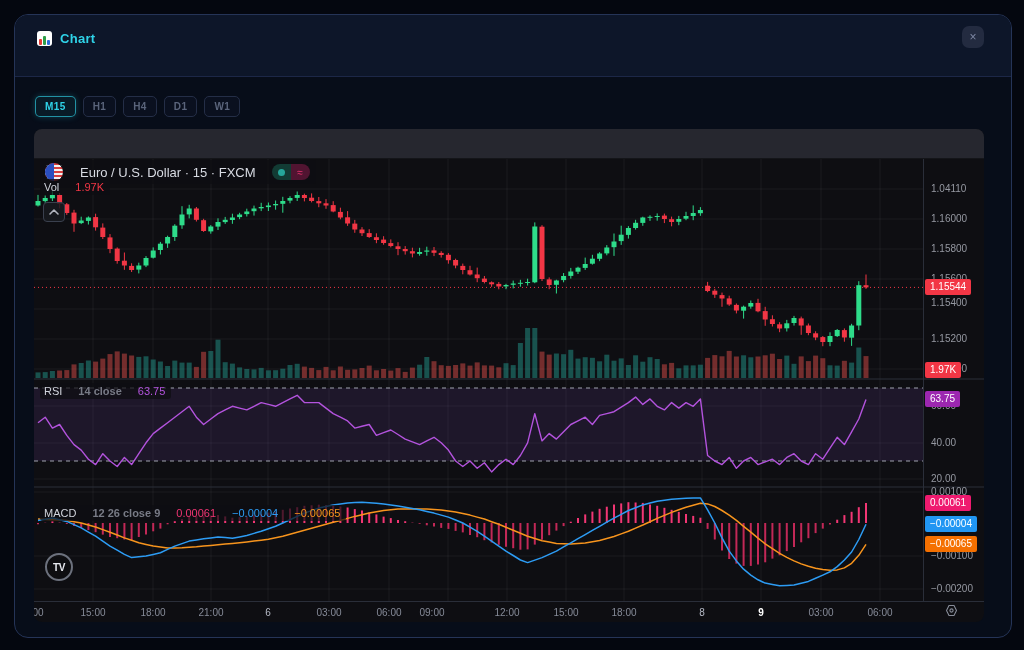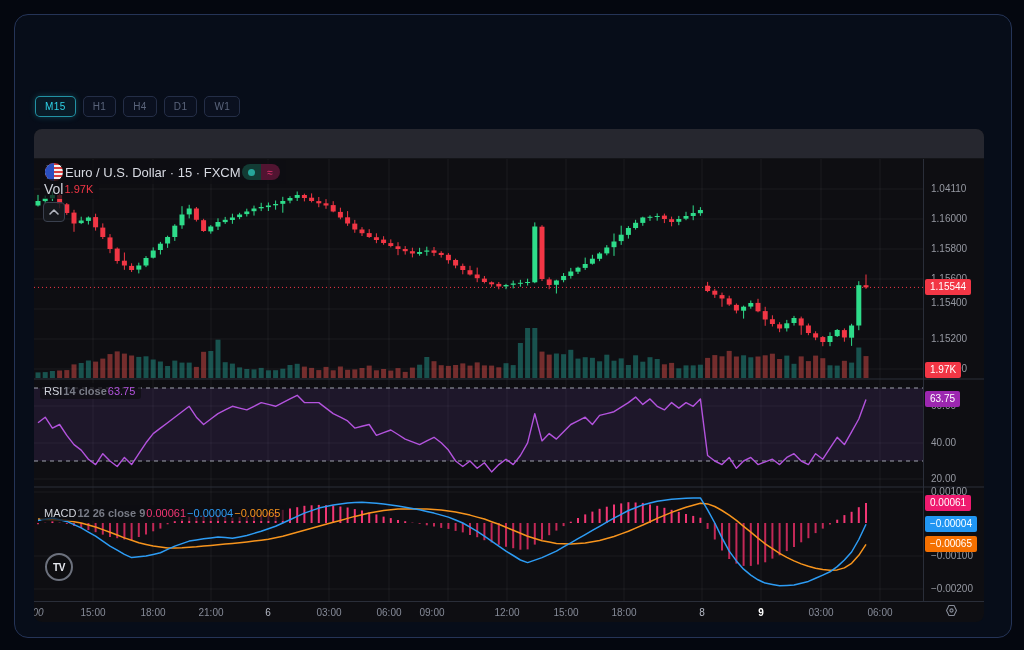--- a/index.html
+++ b/index.html
@@ -12,46 +12,46 @@
     align-items:flex-end;justify-content:center;gap:1px;padding:2px 1px 1px 1px;box-sizing:border-box;margin-right:8px;}
   .app-icon i{display:block;width:3px;border-radius:1px;}
   .app-icon .b1{height:6px;background:#e53935;}
   .app-icon .b2{height:9px;background:#2e9e49;}
   .app-icon .b3{height:5px;background:#2b6bd8;}
   .app-title{color:#2fd3e8;font-size:13px;font-weight:700;letter-spacing:.3px;line-height:15px;}
   .close-btn{position:absolute;right:27px;top:11px;width:22px;height:22px;border-radius:7px;
     background:#232b40;color:#7d87a3;border:none;font-size:12px;line-height:22px;text-align:center;
     cursor:pointer;padding:0;font-family:inherit;}
   .tf-row{position:absolute;left:20px;top:81px;display:flex;gap:7px;}
-  .tf{font-family:inherit;font-size:10px;font-weight:400;letter-spacing:.4px;padding:4px 9px;
+  .tf{font-family:inherit;font-size:10px;font-weight:700;letter-spacing:.4px;padding:4px 9px;
     border-radius:5px;color:#5a647b;border:1px solid #242e47;background:#0a101f;cursor:pointer;}
   .tf.active{color:#2fd3e8;border:1px solid rgba(47,211,232,.65);background:rgba(47,211,232,.07);
     box-shadow:0 0 6px rgba(47,211,232,.25);}
   .widget{position:absolute;left:19px;top:114px;width:950px;height:493px;border-radius:8px;
     background:#0e0e12;overflow:hidden;}
   .widget-toolbar{position:absolute;left:0;top:0;width:100%;height:29px;background:#26272f;
     border-bottom:1px solid #141519;z-index:3;}
   #chart-svg{position:absolute;left:0;top:0;z-index:1;}
   .overlay{position:absolute;inset:0;z-index:2;pointer-events:none;}
-  .legend{position:absolute;display:flex;align-items:center;gap:1px;background:rgba(14,14,18,.72);
+  .legend{position:absolute;display:flex;align-items:center;gap:16px;background:rgba(14,14,18,.72);
     padding:2px 6px 2px 4px;border-radius:3px;white-space:nowrap;}
   .sym-title{color:#d8dbe3;font-size:13px;}
   .flag{width:18px;height:18px;border-radius:50%;border:1px solid #0e0e12;
     background:
       repeating-linear-gradient(180deg,#d94040 0 2px,#f2f2f2 2px 4px);
     position:relative;overflow:hidden;}
   .flag::before{content:"";position:absolute;left:0;top:0;width:50%;height:100%;background:#2a4fc0;}
   .pill{display:flex;width:38px;height:16px;border-radius:8px;overflow:hidden;}
   .pill .seg1{flex:1;background:#123b34;display:flex;align-items:center;justify-content:center;}
   .pill .seg1 i{width:7px;height:7px;border-radius:50%;background:#26a69a;display:block;}
   .pill .seg2{flex:1;background:#511431;color:#f23674;font-size:10px;display:flex;align-items:center;justify-content:center;}
   .ohlc{font-size:12px;}
   .ohlc .k{color:#787b86;margin-left:6px;}
   .ohlc .v{color:#f23645;}
-  .vol-label{color:#cfd2da;font-size:14px;}
+  .vol-label{color:#cfd2da;font-size:11px;}
   .vol-val{color:#f23645;font-size:11px;}
   .ind-name{color:#d1d4dc;font-size:11px;}
   .ind-params{color:#787b86;font-size:11px;font-weight:bold;}
   .chev-btn{position:absolute;left:9px;top:73px;width:22px;height:20px;border-radius:4px;
     background:rgba(24,26,32,.85);border:1px solid #3a404e;z-index:2;cursor:pointer;padding:0;}
   .tick{position:absolute;color:#9598a1;font-size:10px;line-height:12px;}
   .badge{position:absolute;color:#fff;font-size:10px;line-height:12px;padding:2px 5px;border-radius:2px;z-index:2;}
   .time-label{position:absolute;color:#868b98;font-size:10px;transform:translateX(-50%);top:478px;}
   .time-label.day{color:#b6bac6;}
   .time-label.today{color:#ffffff;font-weight:700;}
@@ -61,20 +61,29 @@
   .axis-sep{position:absolute;left:889px;top:29px;width:1px;height:443px;background:#2a2e39;z-index:2;}
   .time-row-sep{position:absolute;left:0;top:472px;width:100%;height:1px;background:#2a2e39;z-index:2;}
   .settings-ic{position:absolute;left:910px;top:474px;z-index:3;cursor:pointer;}
 </style>
 </head>
 <body>
 
 <div class="page">
   <div class="card">
 
+    <div class="card-header">
+      <span class="app-icon">
+          <i class="b1"></i>
+          <i class="b2"></i>
+          <i class="b3"></i>
+        </span>
+      <span class="app-title">Chart</span>
+      <button class="close-btn">×</button>
+    </div>
 
     <div class="tf-row" id="tf-row">
         <button class="tf active">M15</button>
         <button class="tf">H1</button>
         <button class="tf">H4</button>
         <button class="tf">D1</button>
         <button class="tf">W1</button>
       </div>
 
     <div class="widget">
@@ -645,21 +654,21 @@
             <div class="tick" style="left: 897px; top: 271px;">60.00</div>
             <div class="tick" style="left: 897px; top: 308px;">40.00</div>
             <div class="tick" style="left: 897px; top: 344px;">20.00</div>
             <div class="badge" style="left: 891px; top: 262px; background: rgb(156, 39, 176);">63.75</div>
             <div class="tick" style="left: 897px; top: 357px;">0.00100</div>
             <div class="tick" style="left: 897px; top: 421px;">−0.00100</div>
             <div class="tick" style="left: 897px; top: 454px;">−0.00200</div>
             <div class="badge" style="left: 891px; top: 366px; background: rgb(239, 26, 111);">0.00061</div>
             <div class="badge" style="left: 891px; top: 387px; background: rgb(33, 150, 243);">−0.00004</div>
             <div class="badge" style="left: 891px; top: 407px; background: rgb(245, 112, 0);">−0.00065</div>
-            <div class="time-label" style="left: 4px; font-style: italic;">00</div>
+            <div class="time-label" style="left: 4px;">00</div>
             <div class="time-label" style="left: 59px;">15:00</div>
             <div class="time-label" style="left: 119px;">18:00</div>
             <div class="time-label" style="left: 177px;">21:00</div>
             <div class="time-label day" style="left: 234px;">6</div>
             <div class="time-label" style="left: 295px;">03:00</div>
             <div class="time-label" style="left: 355px;">06:00</div>
             <div class="time-label" style="left: 398px;">09:00</div>
             <div class="time-label" style="left: 473px;">12:00</div>
             <div class="time-label" style="left: 532px;">15:00</div>
             <div class="time-label" style="left: 590px;">18:00</div>

